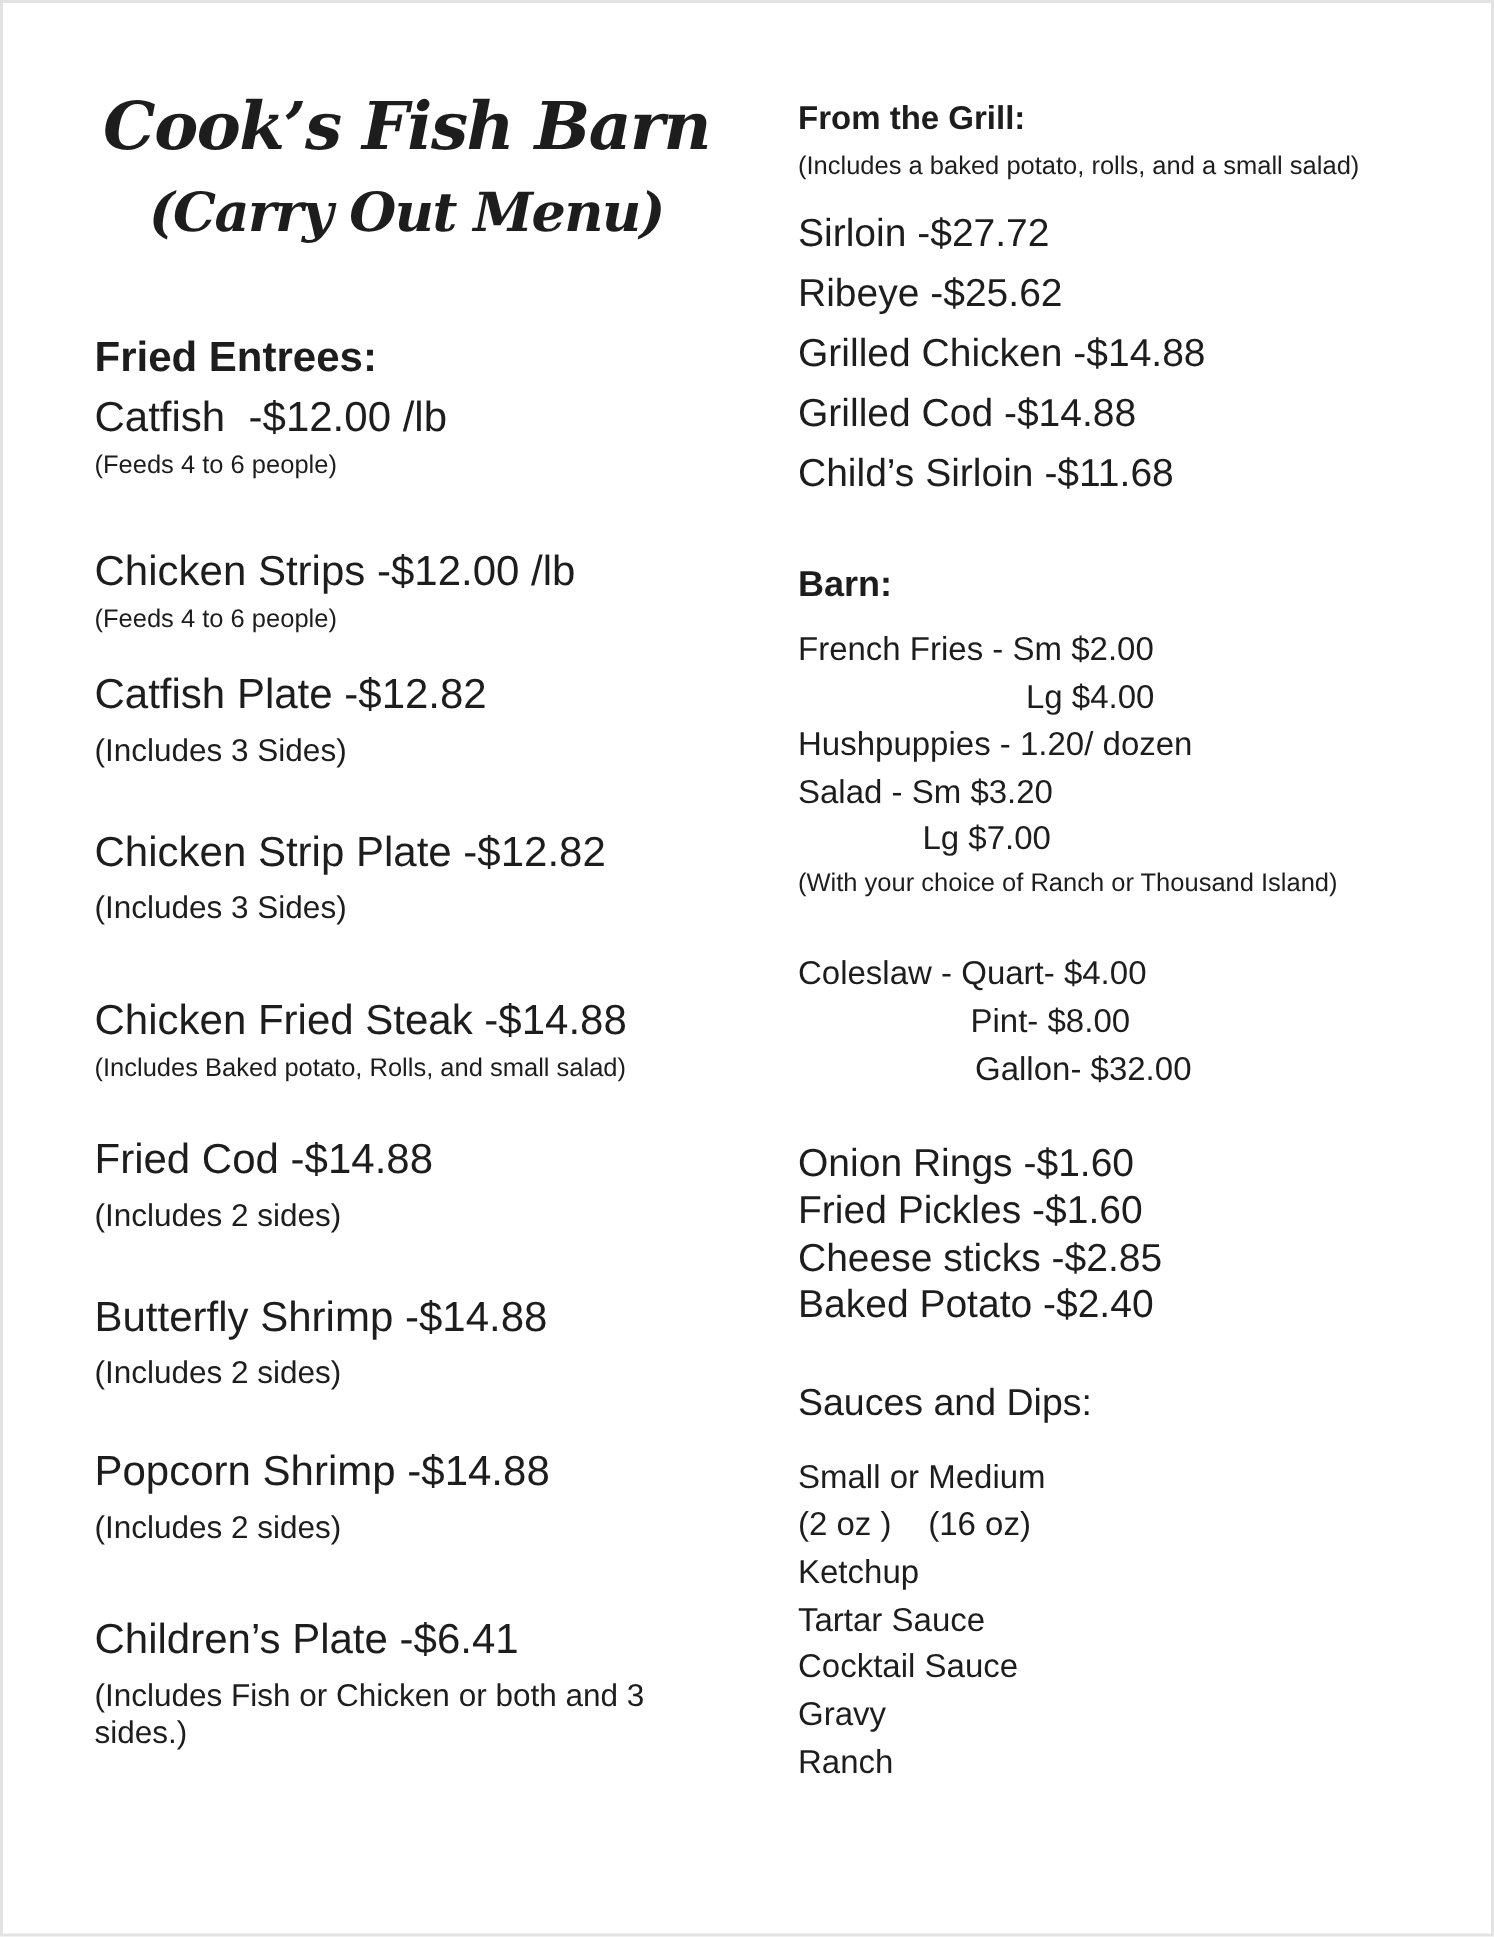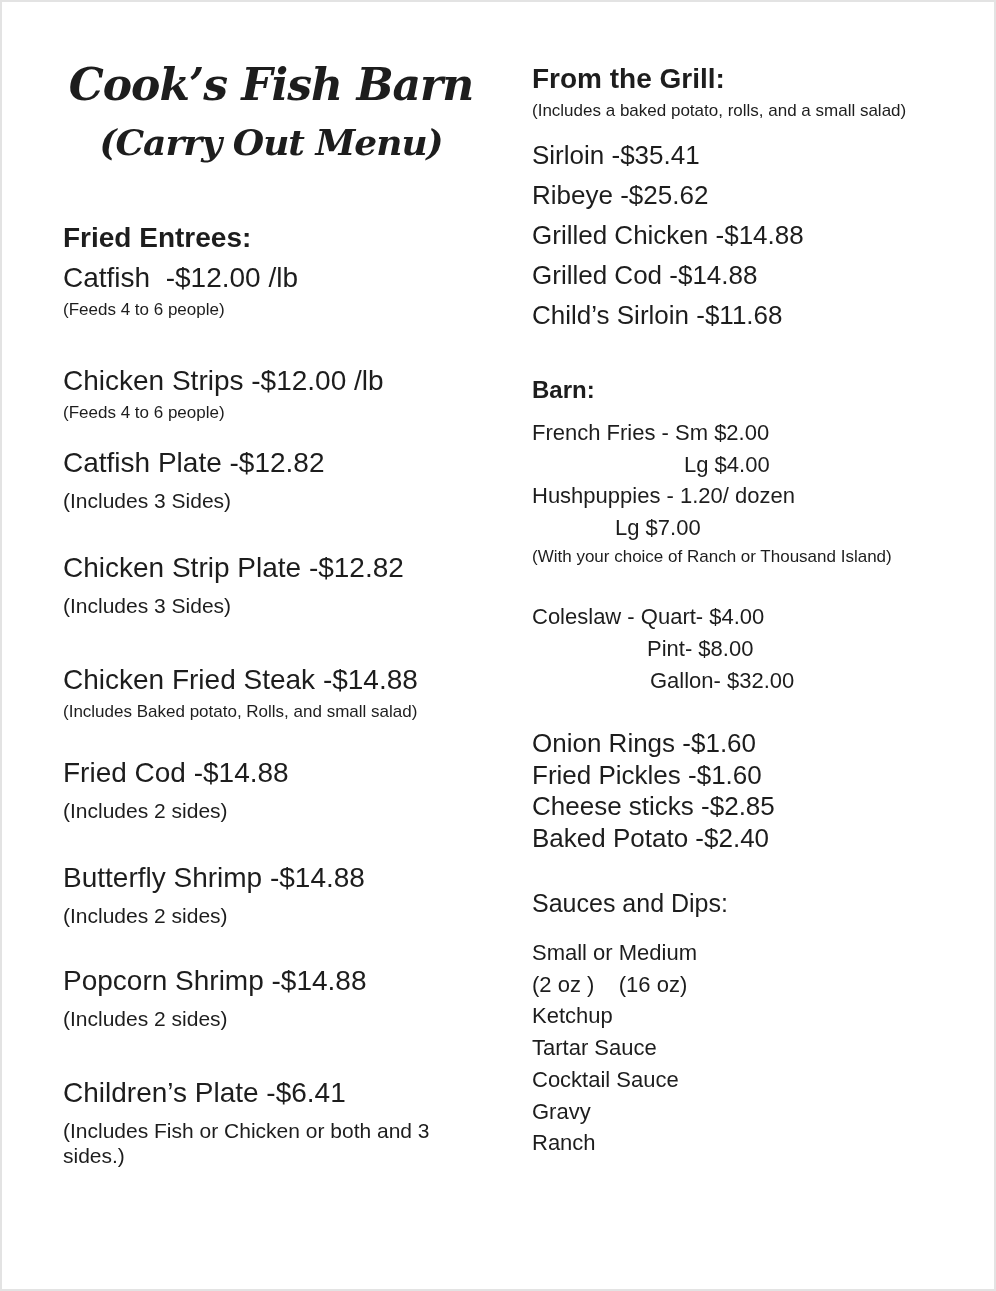--- a/index.html
+++ b/index.html
@@ -44,21 +44,21 @@
   }
 
   
   .section-heading-lg { font-size: 28px; font-weight: 700; line-height: 34px; margin-bottom: 6px; }
   .item-line { font-size: 28px; line-height: 34px; }
   .note-sm { font-size: 17px; line-height: 20px; margin-top: 5px; }
   .note-lg { font-size: 21px; line-height: 25px; margin-top: 8px; }
   .note-wrap { max-width: 430px; }
 
   
-  .grill-heading { font-size: 28px; font-weight: 700; line-height: 31px; }
+  .grill-heading { font-size: 22px; font-weight: 700; line-height: 31px; }
   .grill-note { font-size: 17px; line-height: 23px; margin-top: 5px; max-width: 380px; }
   .grill-items { margin-top: 13px; }
   .grill-item { font-size: 26px; line-height: 40px; }
 
   .sides-heading { font-size: 24px; font-weight: 700; line-height: 30px; margin-top: 40px; }
   .sides-lines { margin-top: 12px; }
   .side-line { font-size: 22px; line-height: 31.5px; }
   .sides-note { font-size: 17px; line-height: 23px; margin-top: 2px; max-width: 360px; }
 
   .ind-lg4 { padding-left: 152px; }
@@ -136,33 +136,34 @@
   </div>
 
 </div>
 
 <div class="col-right">
 
   <div class="grill-heading" data-bind="from_the_grill.heading">From the Grill:</div>
   <div class="grill-note" data-bind="from_the_grill.note">(Includes a baked potato, rolls, and a small salad)</div>
 
   <div class="grill-items">
-    <div class="grill-item" data-bind="from_the_grill.items.0">Sirloin -$35.41</div>
+    <div class="grill-item" data-bind="from_the_grill.items.0">Sirloin -$27.72</div>
     <div class="grill-item" data-bind="from_the_grill.items.1">Ribeye -$25.62</div>
     <div class="grill-item" data-bind="from_the_grill.items.2">Grilled Chicken -$14.88</div>
     <div class="grill-item" data-bind="from_the_grill.items.3">Grilled Cod -$14.88</div>
     <div class="grill-item" data-bind="from_the_grill.items.4">Child’s Sirloin -$11.68</div>
   </div>
 
   <div class="sides-heading" data-bind="sides.heading">Barn:</div>
 
   <div class="sides-lines">
     <div class="side-line" data-bind="sides.price_lines.0">French Fries - Sm $2.00</div>
     <div class="side-line ind-lg4" data-bind="sides.price_lines.1">Lg $4.00</div>
     <div class="side-line" data-bind="sides.price_lines.2">Hushpuppies - 1.20/ dozen</div>
+    <div class="side-line" data-bind="sides.price_lines.3">Salad - Sm $3.20</div>
     <div class="side-line ind-lg7" data-bind="sides.price_lines.4">Lg $7.00</div>
   </div>
   <div class="sides-note" data-bind="sides.note">(With your choice of Ranch or Thousand Island)</div>
 
   <div class="coleslaw-block">
     <div class="cole-line" data-bind="sides.coleslaw_lines.0">Coleslaw - Quart- $4.00</div>
     <div class="cole-line ind-pint" data-bind="sides.coleslaw_lines.1">Pint- $8.00</div>
     <div class="cole-line ind-gallon" data-bind="sides.coleslaw_lines.2">Gallon- $32.00</div>
   </div>
 

